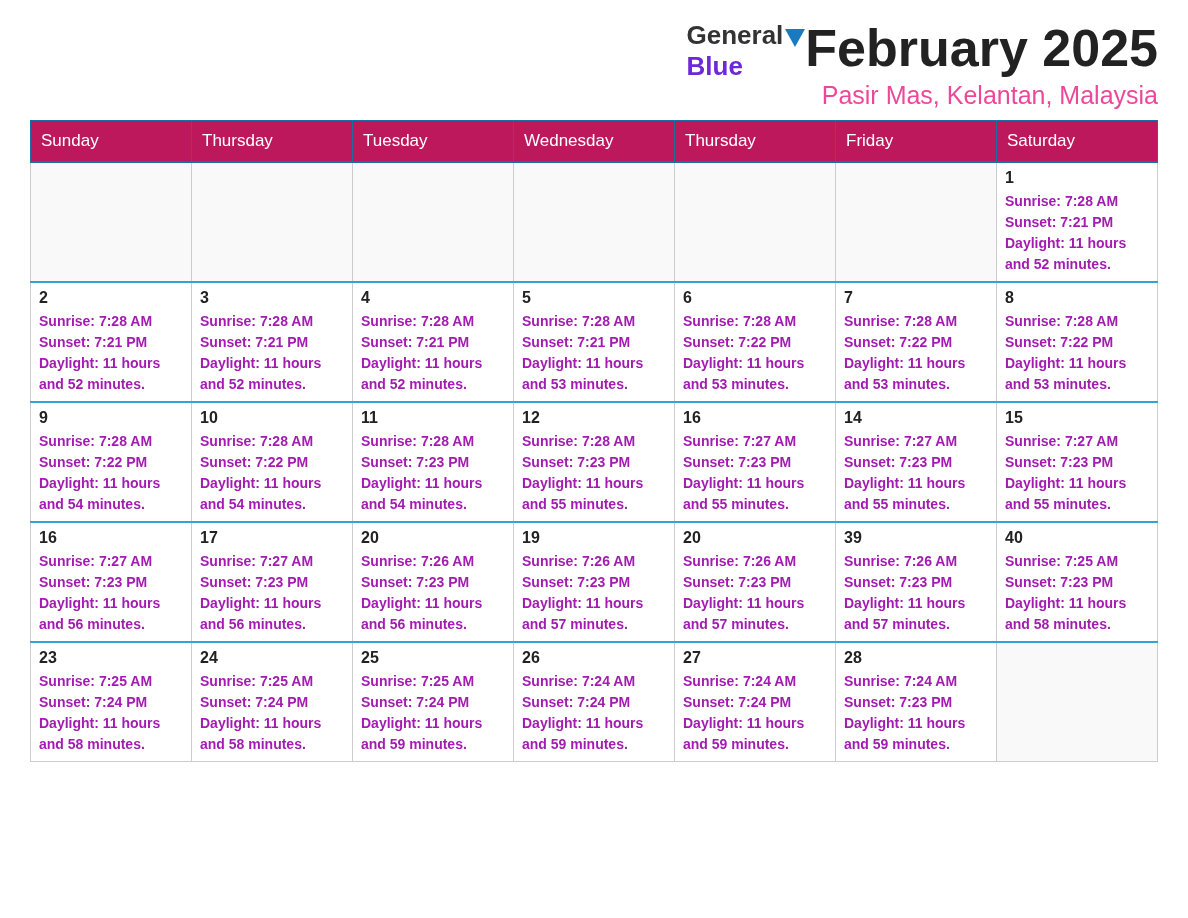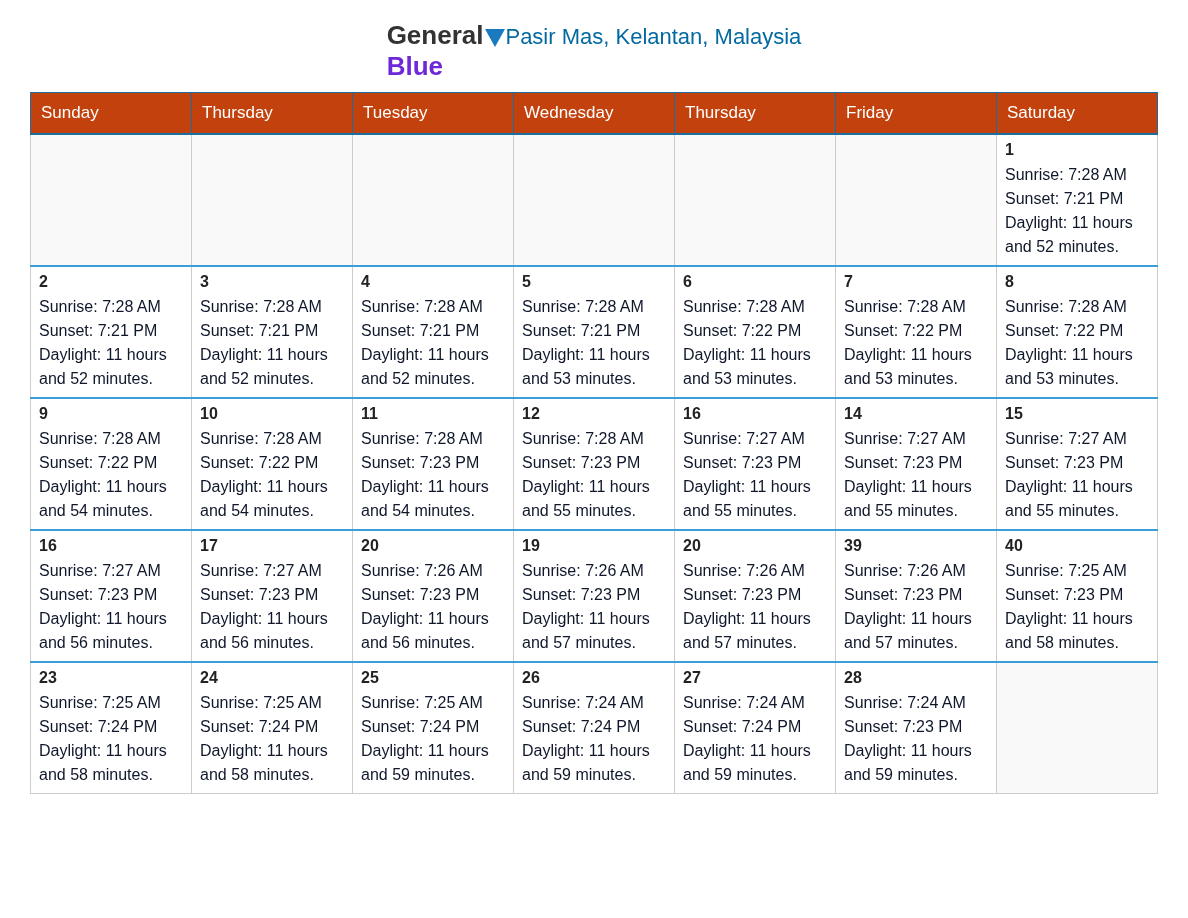--- a/index.html
+++ b/index.html
@@ -5,21 +5,21 @@
     * { box-sizing: border-box; margin: 0; padding: 0; }
     body {
       font-family: Arial, sans-serif;
       background: #fff;
       width: 1188px;
       min-height: 918px;
       padding: 20px 30px;
     }
     .header {
       display: flex;
-      justify-content: center;
+      justify-content: flex-end;
       align-items: flex-start;
       margin-bottom: 10px;
     }
     .logo {
       display: flex;
       flex-direction: column;
       align-items: flex-start;
     }
     .logo-top {
       display: flex;
@@ -49,31 +49,31 @@
     .title-section {
       text-align: right;
     }
     .main-title {
       font-size: 52px;
       font-weight: bold;
       color: #222;
       line-height: 1.1;
     }
     .subtitle {
-      font-size: 22px;
-      color: #0369a1;
+      font-size: 25px;
+      color: #ec4899;
       margin-top: 4px;
     }
     .calendar {
       width: 100%;
       border-collapse: collapse;
       margin-top: 10px;
     }
     .calendar th {
-      background-color: #c2410c;
+      background-color: #be185d;
       color: #fff;
       text-align: left;
       padding: 10px 10px;
       font-size: 17px;
       font-weight: normal;
       border: 1px solid #1a6fa0;
     }
     .calendar td {
       vertical-align: top;
       border: 1px solid #ccc;
@@ -88,40 +88,42 @@
     .calendar tbody tr td {
       border-top: 2px solid #3a9fd5;
     }
     .day-number {
       font-size: 16px;
       font-weight: bold;
       color: #222;
       margin-bottom: 4px;
     }
     .day-info {
-      font-size: 16px;
-      color: #0f172a;
+      font-size: 14px;
+      color: #a21caf;
       line-height: 1.5;
+      font-weight: bold;
     }
     .empty-cell {
       background: #f9f9f9;
     }
   </style>
 </head>
 <body>
 
 <div class="header">
   <div class="logo">
     <div class="logo-top">
       <span class="logo-general">General</span>
       <div class="logo-triangle"></div>
     </div>
     <span class="logo-blue">Blue</span>
   </div>
   <div class="title-section">
+    <div class="main-title">February 2025</div>
     <div class="subtitle">Pasir Mas, Kelantan, Malaysia</div>
   </div>
 </div>
 
 <table class="calendar">
   <thead>
     <tr>
     <th>Sunday</th>
         <th>Thursday</th>
         <th>Tuesday</th>

